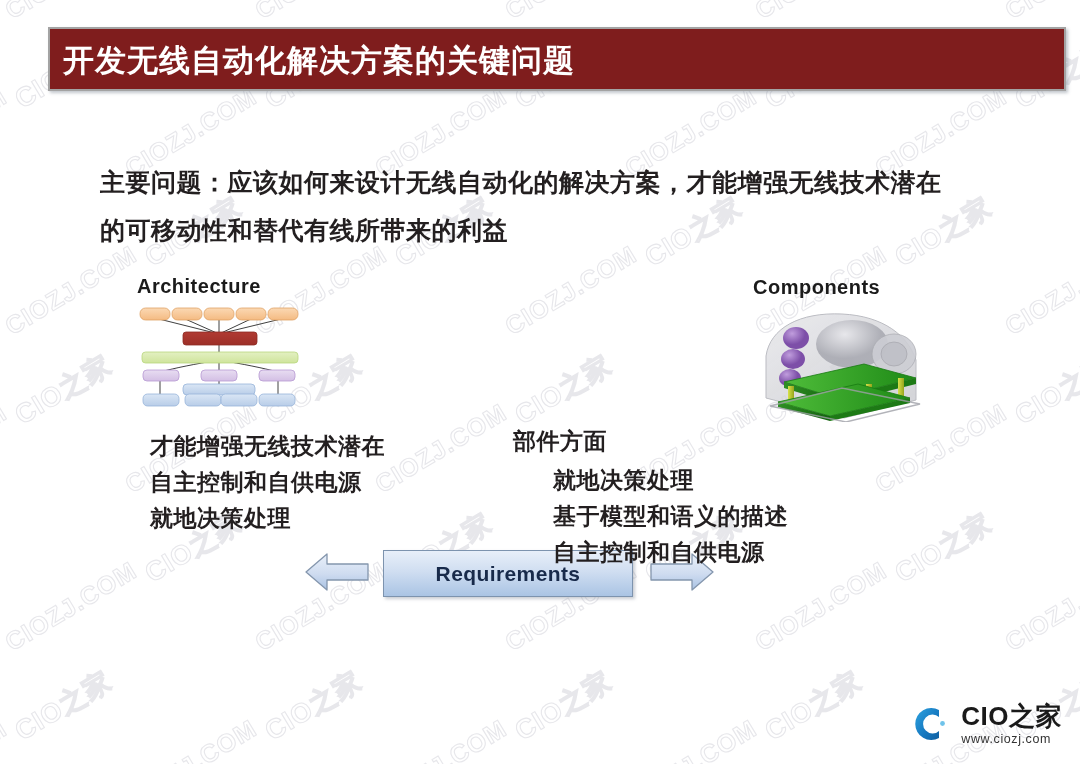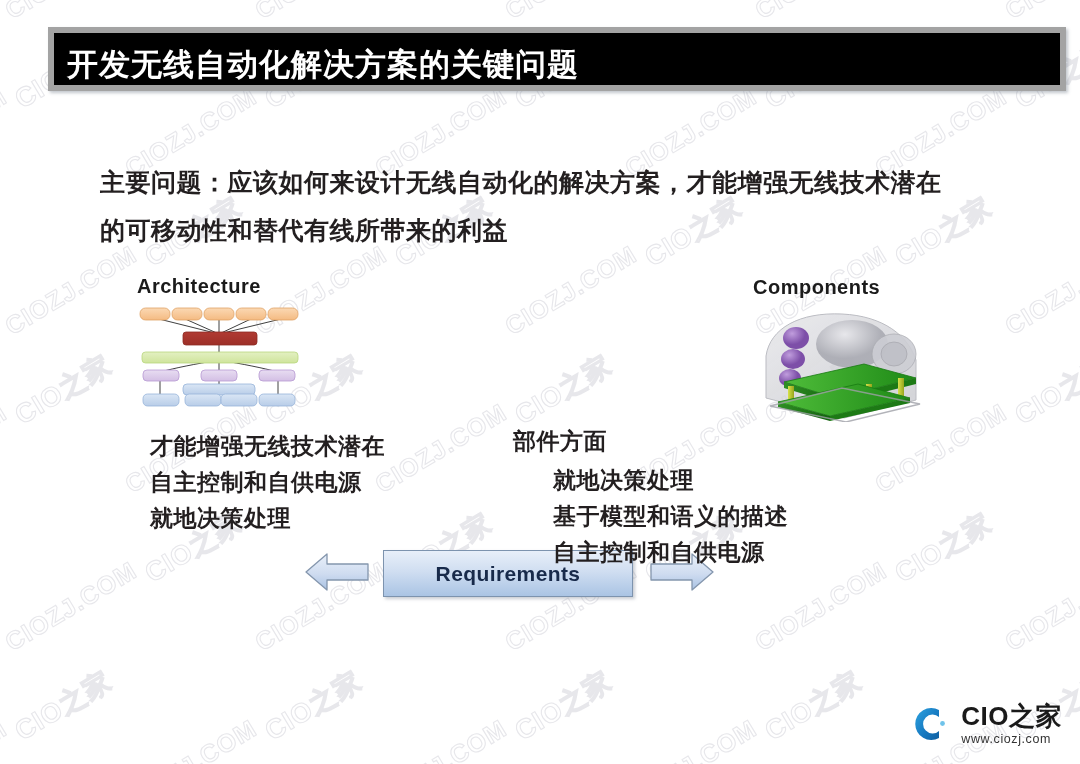--- a/index.html
+++ b/index.html
@@ -47,22 +47,22 @@
     -webkit-text-stroke: 1.1px #e7e7eb;
   }
 
   
   #title-banner {
     position: absolute;
     left: 48px;
     top: 27px;
     width: 1018px;
     height: 64px;
-    background: #000000;
-    border: 6px solid #a3a3a3;
+    background: #7f1d1d;
+    border: 2px solid #a3a3a3;
     box-sizing: border-box;
     box-shadow: 2px 2px 3px rgba(120,130,145,0.45);
     z-index: 20;
   }
   #title-text {
     position: absolute;
     left: 13px;
     top: 11px;
     font-size: 31px;
     font-weight: bold;

